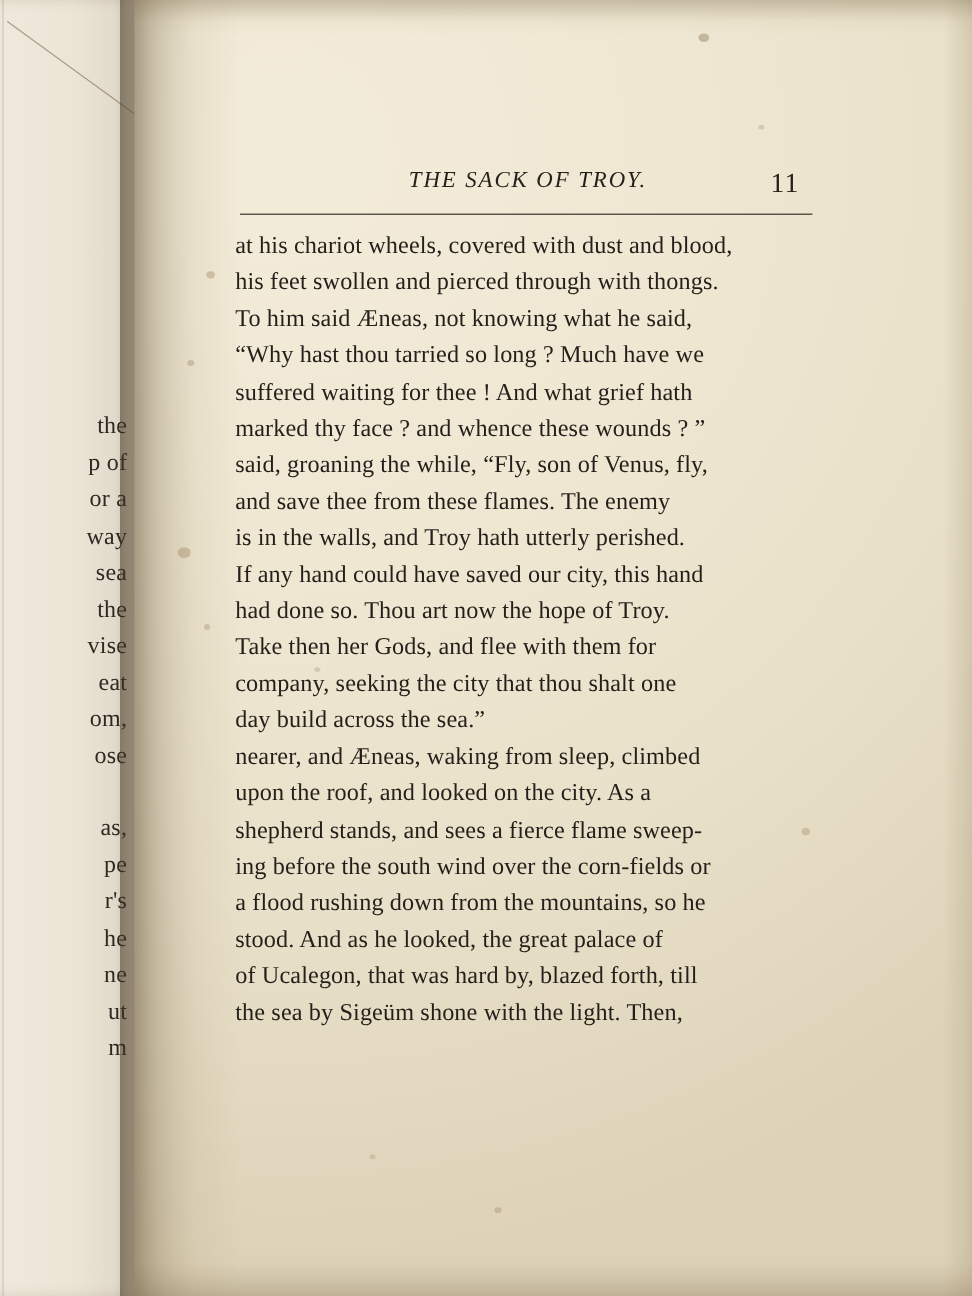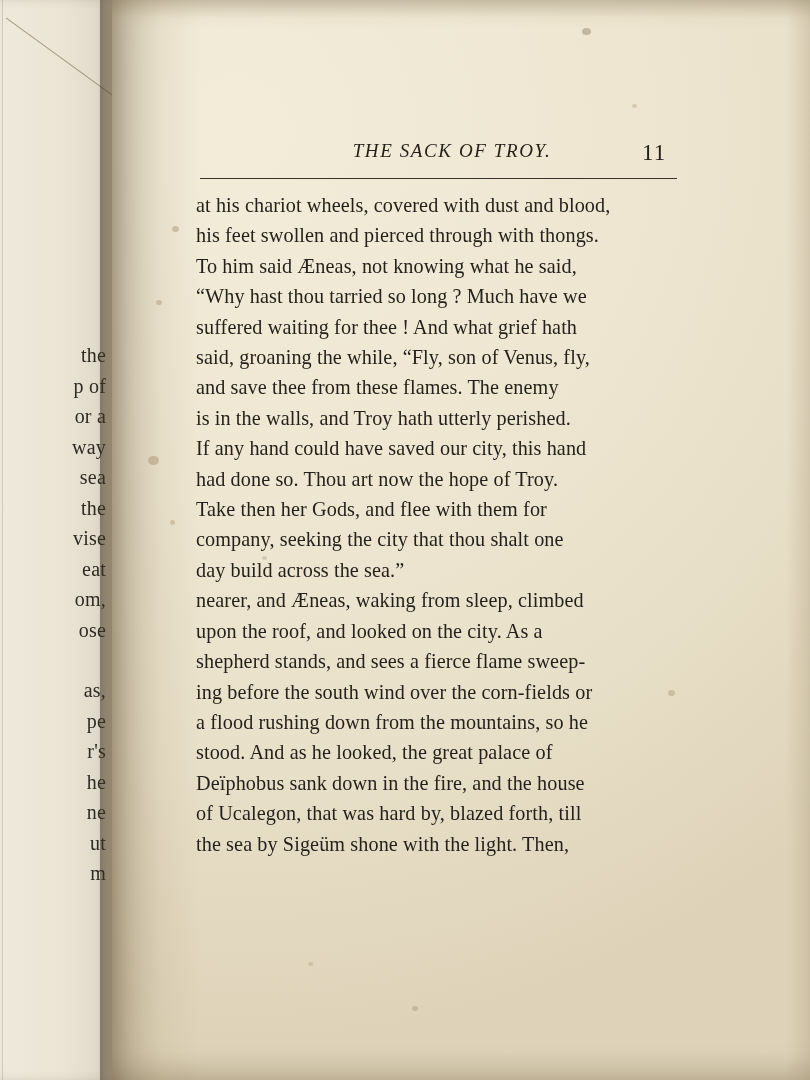--- a/index.html
+++ b/index.html
@@ -112,21 +112,21 @@
   
   .spot {
     position: absolute;
     border-radius: 50%;
     pointer-events: none;
   }
 
   
   .header {
     position: absolute;
-    left: 100px;
+    left: 88px;
     top: 140px;
     width: 480px;
     display: flex;
     align-items: flex-end;
     justify-content: center;
   }
   .running-title {
     font-style: italic;
     font-size: 19px;
     letter-spacing: 1.6px;
@@ -232,41 +232,41 @@
     <div class="header-rule"></div>
 
     <div class="body-text">
 
       <p class="para">
         <span class="ln">at his chariot wheels, covered with dust and blood,</span>
         <span class="ln">his feet swollen and pierced through with thongs.</span>
         <span class="ln">To him said Æneas, not knowing what he said,</span>
         <span class="ln">“Why hast thou tarried so long ?   Much have we</span>
         <span class="ln">suffered waiting for thee !   And what grief hath</span>
+        <span class="ln">marked thy face ? and whence these wounds ? ”</span>
       </p>
 
       <p class="para">
         <span class="ln">said, groaning the while, “Fly, son of Venus, fly,</span>
         <span class="ln">and save thee from these flames.    The enemy</span>
         <span class="ln">is in the walls, and  Troy hath  utterly  perished.</span>
         <span class="ln">If any hand  could  have saved our city, this hand</span>
         <span class="ln">had done so.    Thou art now the hope of Troy.</span>
         <span class="ln">Take then  her Gods,  and  flee  with  them  for</span>
         <span class="ln">company, seeking  the  city  that  thou  shalt  one</span>
         <span class="ln">day build across the sea.”</span>
       </p>
 
       <p class="para">
         <span class="ln">nearer, and Æneas, waking from sleep, climbed</span>
         <span class="ln">upon  the  roof,  and  looked  on  the  city.   As a</span>
         <span class="ln">shepherd stands, and sees a fierce flame sweep-</span>
         <span class="ln">ing before the south wind over the corn-fields or</span>
         <span class="ln">a flood rushing down from the mountains, so he</span>
         <span class="ln">stood.   And as he looked,  the  great  palace  of</span>
-        <span class="ln">Deïphobus sank down in the fire, and the house</span>
         <span class="ln">of Ucalegon, that was hard by, blazed forth, till</span>
         <span class="ln">the sea by Sigeüm shone with the light.   Then,</span>
       </p>
 
     </div>
   </div>
 
   <div class="curve"></div>
 
 </div>

